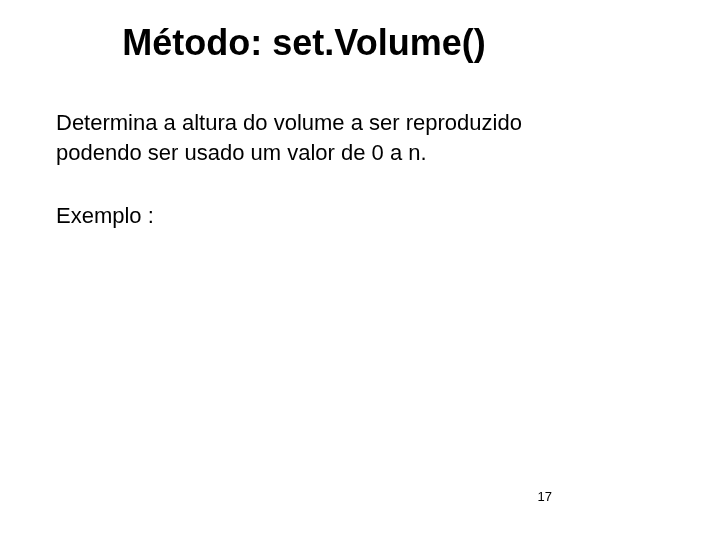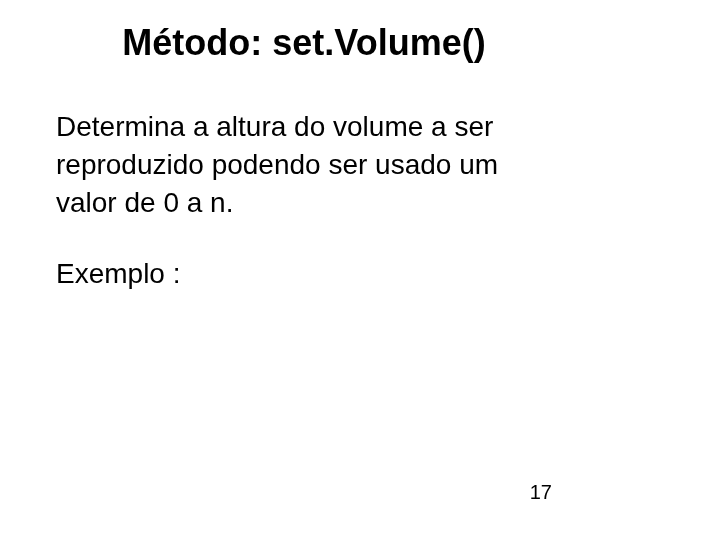--- a/index.html
+++ b/index.html
@@ -1,23 +1,23 @@
 <!DOCTYPE html>
 <html><head>
 <meta charset="utf-8">
 <style>
   * { margin: 0; padding: 0; box-sizing: border-box; }
   html, body { width: 720px; height: 540px; background: #fff; font-family: Arial, Helvetica, sans-serif; color: #000; }
   .slide { position: relative; width: 608px; height: 540px; }
   .title { font-size: 36px; text-align: center; padding-top: 22px; }
-  .body { padding: 44px 56px 0 56px; font-size: 28px; line-height: 1.35; }
+  .body { padding: 44px 56px 0 56px; font-size: 22px; line-height: 1.35; }
   .para { margin-bottom: 34px; }
   .example-label { }
   .code-line { padding-left: 6px; }
-  .page-number { position: absolute; right: 56px; bottom: 36px; font-size: 20px; }
+  .page-number { position: absolute; right: 56px; bottom: 36px; font-size: 13px; }
 </style>
 </head>
 <body>
 
 <div class="slide">
   <h1 class="title">Método: set.Volume()</h1>
   <div class="body">
     <p class="para">Determina a altura do volume a ser reproduzido podendo ser usado um valor de 0 a n.</p>
     <p class="example-label">Exemplo :</p>
   </div>

